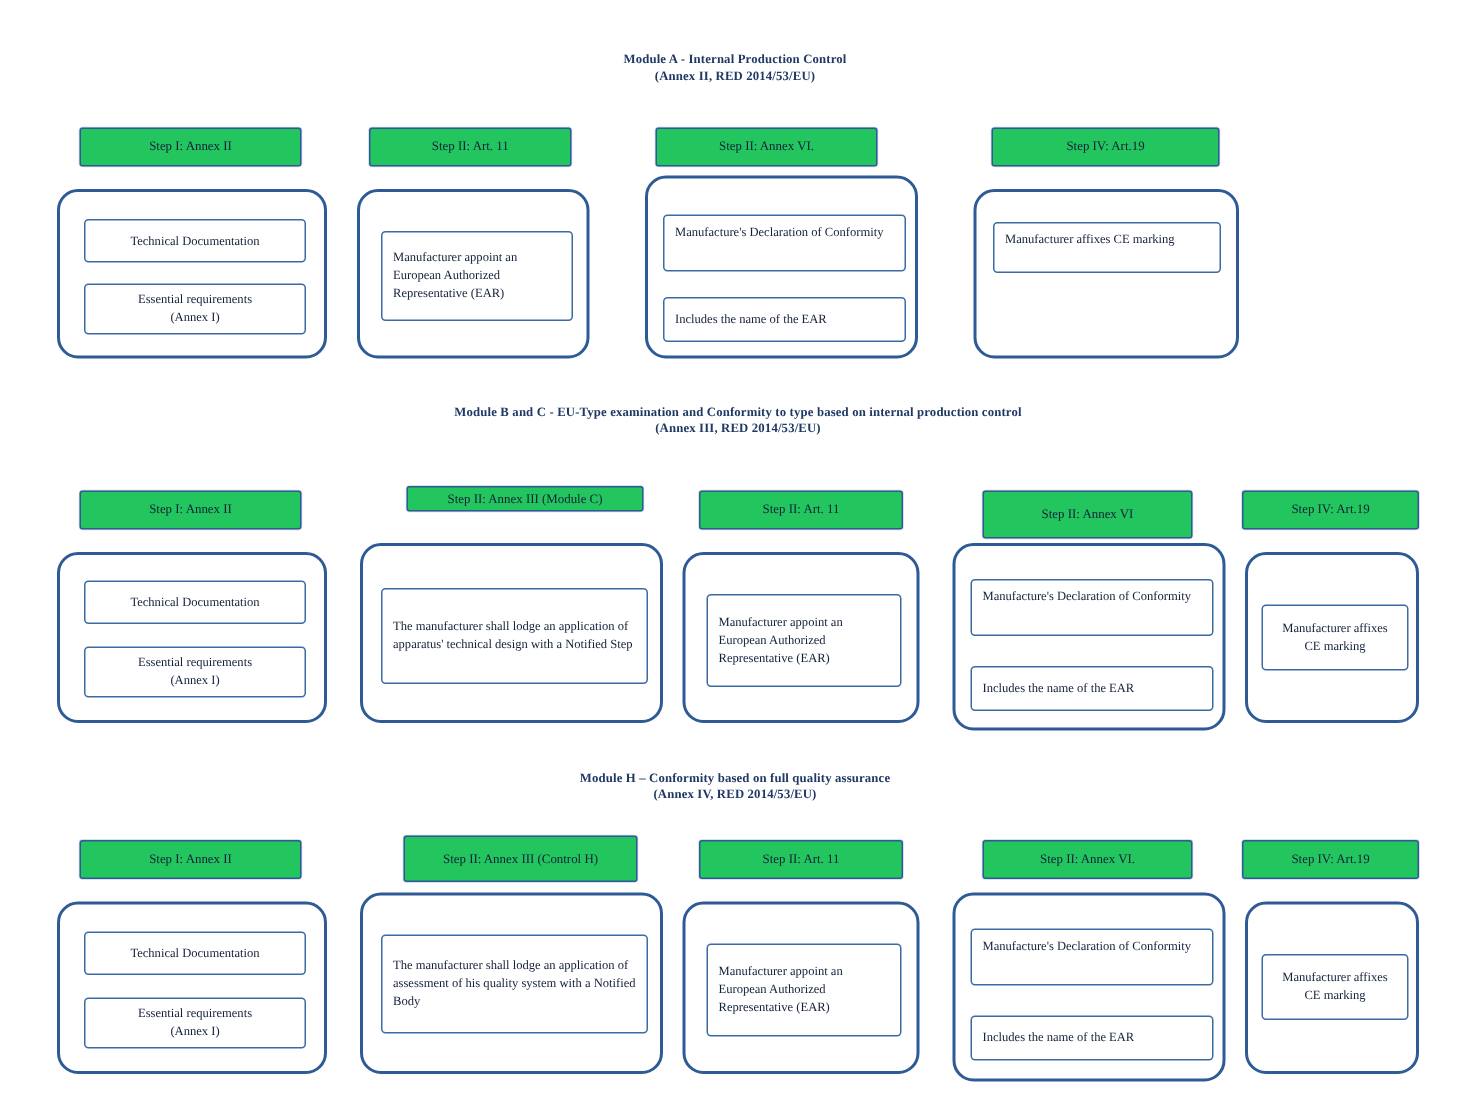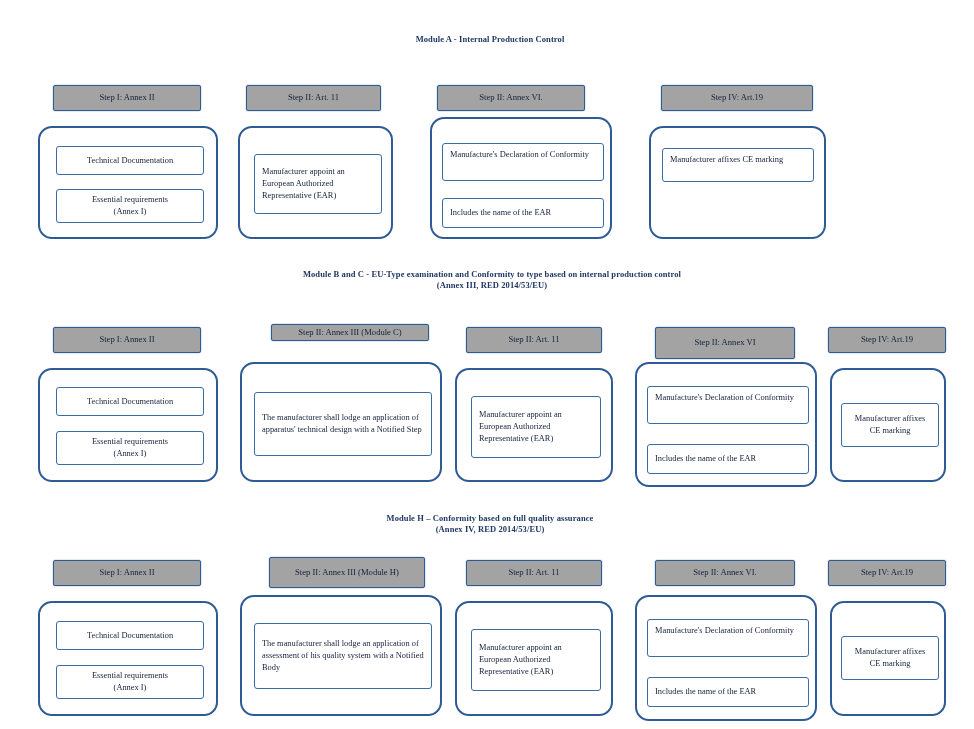--- a/index.html
+++ b/index.html
@@ -36,21 +36,21 @@
     display: block;
     font-weight: bold;
   }
 
   
   .step-head {
     position: absolute;
     box-sizing: border-box;
     border: 1.6px solid #2e5b96;
     border-radius: 2px;
-    background: #a3a3a3;
+    background: #22c55e;
     display: flex;
     align-items: center;
     justify-content: center;
     text-align: center;
     font-size: 8.6px;
     color: #14203a;
     padding: 2px 4px;
     line-height: 1.3;
     box-shadow: 0 0 0 0.5px rgba(46,91,150,0.25);
   }
@@ -87,20 +87,21 @@
   }
   .inner-box .txt { display: block; width: 100%; }
 </style>
 </head>
 <body>
 
 <div class="canvas">
 
   <div class="section-title" style="left:330px; top:34px; width:320px;">
     <span>Module A - Internal Production Control</span>
+    <span class="sub">(Annex II, RED 2014/53/EU)</span>
   </div>
 
   <div class="step-head" style="left:53px; top:85px; width:148px; height:26px;">Step I:  Annex II</div>
   <div class="step-head" style="left:246px; top:85px; width:135px; height:26px;">Step II:  Art. 11</div>
   <div class="step-head" style="left:437px; top:85px; width:148px; height:26px;">Step II:   Annex VI.</div>
   <div class="step-head" style="left:661px; top:85px; width:152px; height:26px;">Step IV: Art.19</div>
 
   <div class="group-box" style="left:38px; top:126px; width:180px; height:113px;">
     <div class="inner-box center" style="left:16px; top:18px; width:148px; height:29px;">
       <span class="txt">Technical Documentation</span>
@@ -179,21 +180,21 @@
       <span class="txt">Manufacturer affixes CE  marking</span>
     </div>
   </div>
 
   <div class="section-title" style="left:322px; top:513px; width:336px;">
     <span>Module H – Conformity based on full quality assurance</span>
     <span class="sub">(Annex IV, RED 2014/53/EU)</span>
   </div>
 
   <div class="step-head" style="left:53px; top:560px; width:148px; height:26px;">Step I:  Annex II</div>
-  <div class="step-head" style="left:269px; top:557px; width:156px; height:31px;">Step II:  Annex III  (Module H)</div>
+  <div class="step-head" style="left:269px; top:557px; width:156px; height:31px;">Step II:  Annex III  (Control H)</div>
   <div class="step-head" style="left:466px; top:560px; width:136px; height:26px;">Step II:  Art. 11</div>
   <div class="step-head" style="left:655px; top:560px; width:140px; height:26px;">Step II:   Annex VI.</div>
   <div class="step-head" style="left:828px; top:560px; width:118px; height:26px;">Step IV: Art.19</div>
 
   <div class="group-box" style="left:38px; top:601px; width:180px; height:115px;">
     <div class="inner-box center" style="left:16px; top:18px; width:148px; height:29px;">
       <span class="txt">Technical Documentation</span>
     </div>
     <div class="inner-box center" style="left:16px; top:62px; width:148px; height:34px; white-space:pre-line;">
       <span class="txt">Essential requirements

